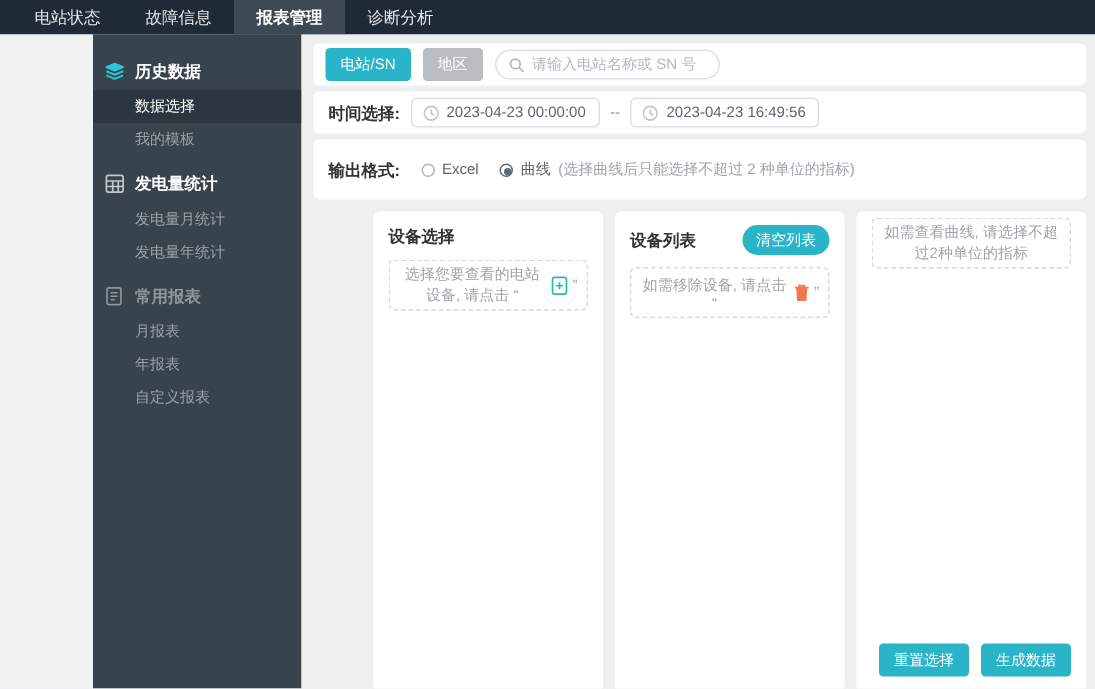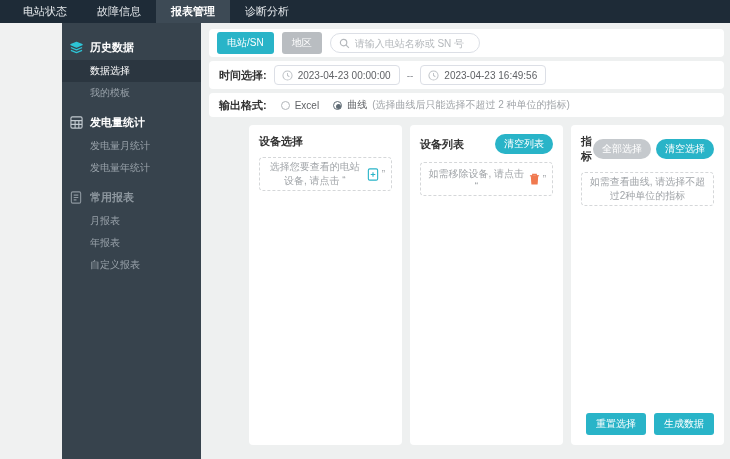--- a/index.html
+++ b/index.html
@@ -62,21 +62,21 @@
     margin-bottom:4px;
   }
   .lbl { font-weight:bold; font-size:11px; color:#333; white-space:nowrap; }
   .dateinput {
     display:flex; align-items:center; gap:5px; border:1px solid #dcdfe6;
     border-radius:4px; height:20px; padding:0 7px; width:126px; background:#fff;
     color:#606266; font-size:10px; cursor:pointer; white-space:nowrap;text-align:center;
   }
   .sep { color:#909399; font-size:10px; }
   .format-card {
-    height:24px; display:flex; align-items:center; gap:14px; padding:0 10px;
+    height:40px; display:flex; align-items:center; gap:14px; padding:0 10px;
     margin-bottom:8px;
   }
   .radio { display:flex; align-items:center; gap:5px; cursor:pointer; }
   .rdot {
     width:9px; height:9px; border:1px solid #b2b6ba; border-radius:50%;
     background:#fff; position:relative; flex-shrink:0;
   }
   .rdot.checked { border-color:#5f6b74; }
   .rdot.checked::after {
     content:""; position:absolute; left:2px; top:2px; width:5px; height:5px;
@@ -268,27 +268,20 @@
                   <path d="M2.5 3 L3.2 12 H8.8 L9.5 3" fill="#f0794f" stroke="none"></path>
                   <path d="M2.5 3 L3.2 12 H8.8 L9.5 3"></path>
                 </g>
               </svg>
           </span>
           <span>”</span>
         </div>
       </section>
 
       <section class="card panel">
-        <div class="panel-head">
-          <span class="ptitle">指标</span>
-          <div class="head-btns">
-            <button class="pill gray">全部选择</button>
-            <button class="pill teal">清空选择</button>
-          </div>
-        </div>
         <div class="dashed">
           <span>如需查看曲线, 请选择不超过2种单位的指标</span>
         </div>
         <div class="panel-foot">
           <button class="btn teal">重置选择</button>
           <button class="btn teal">生成数据</button>
         </div>
       </section>
 
     </div>

